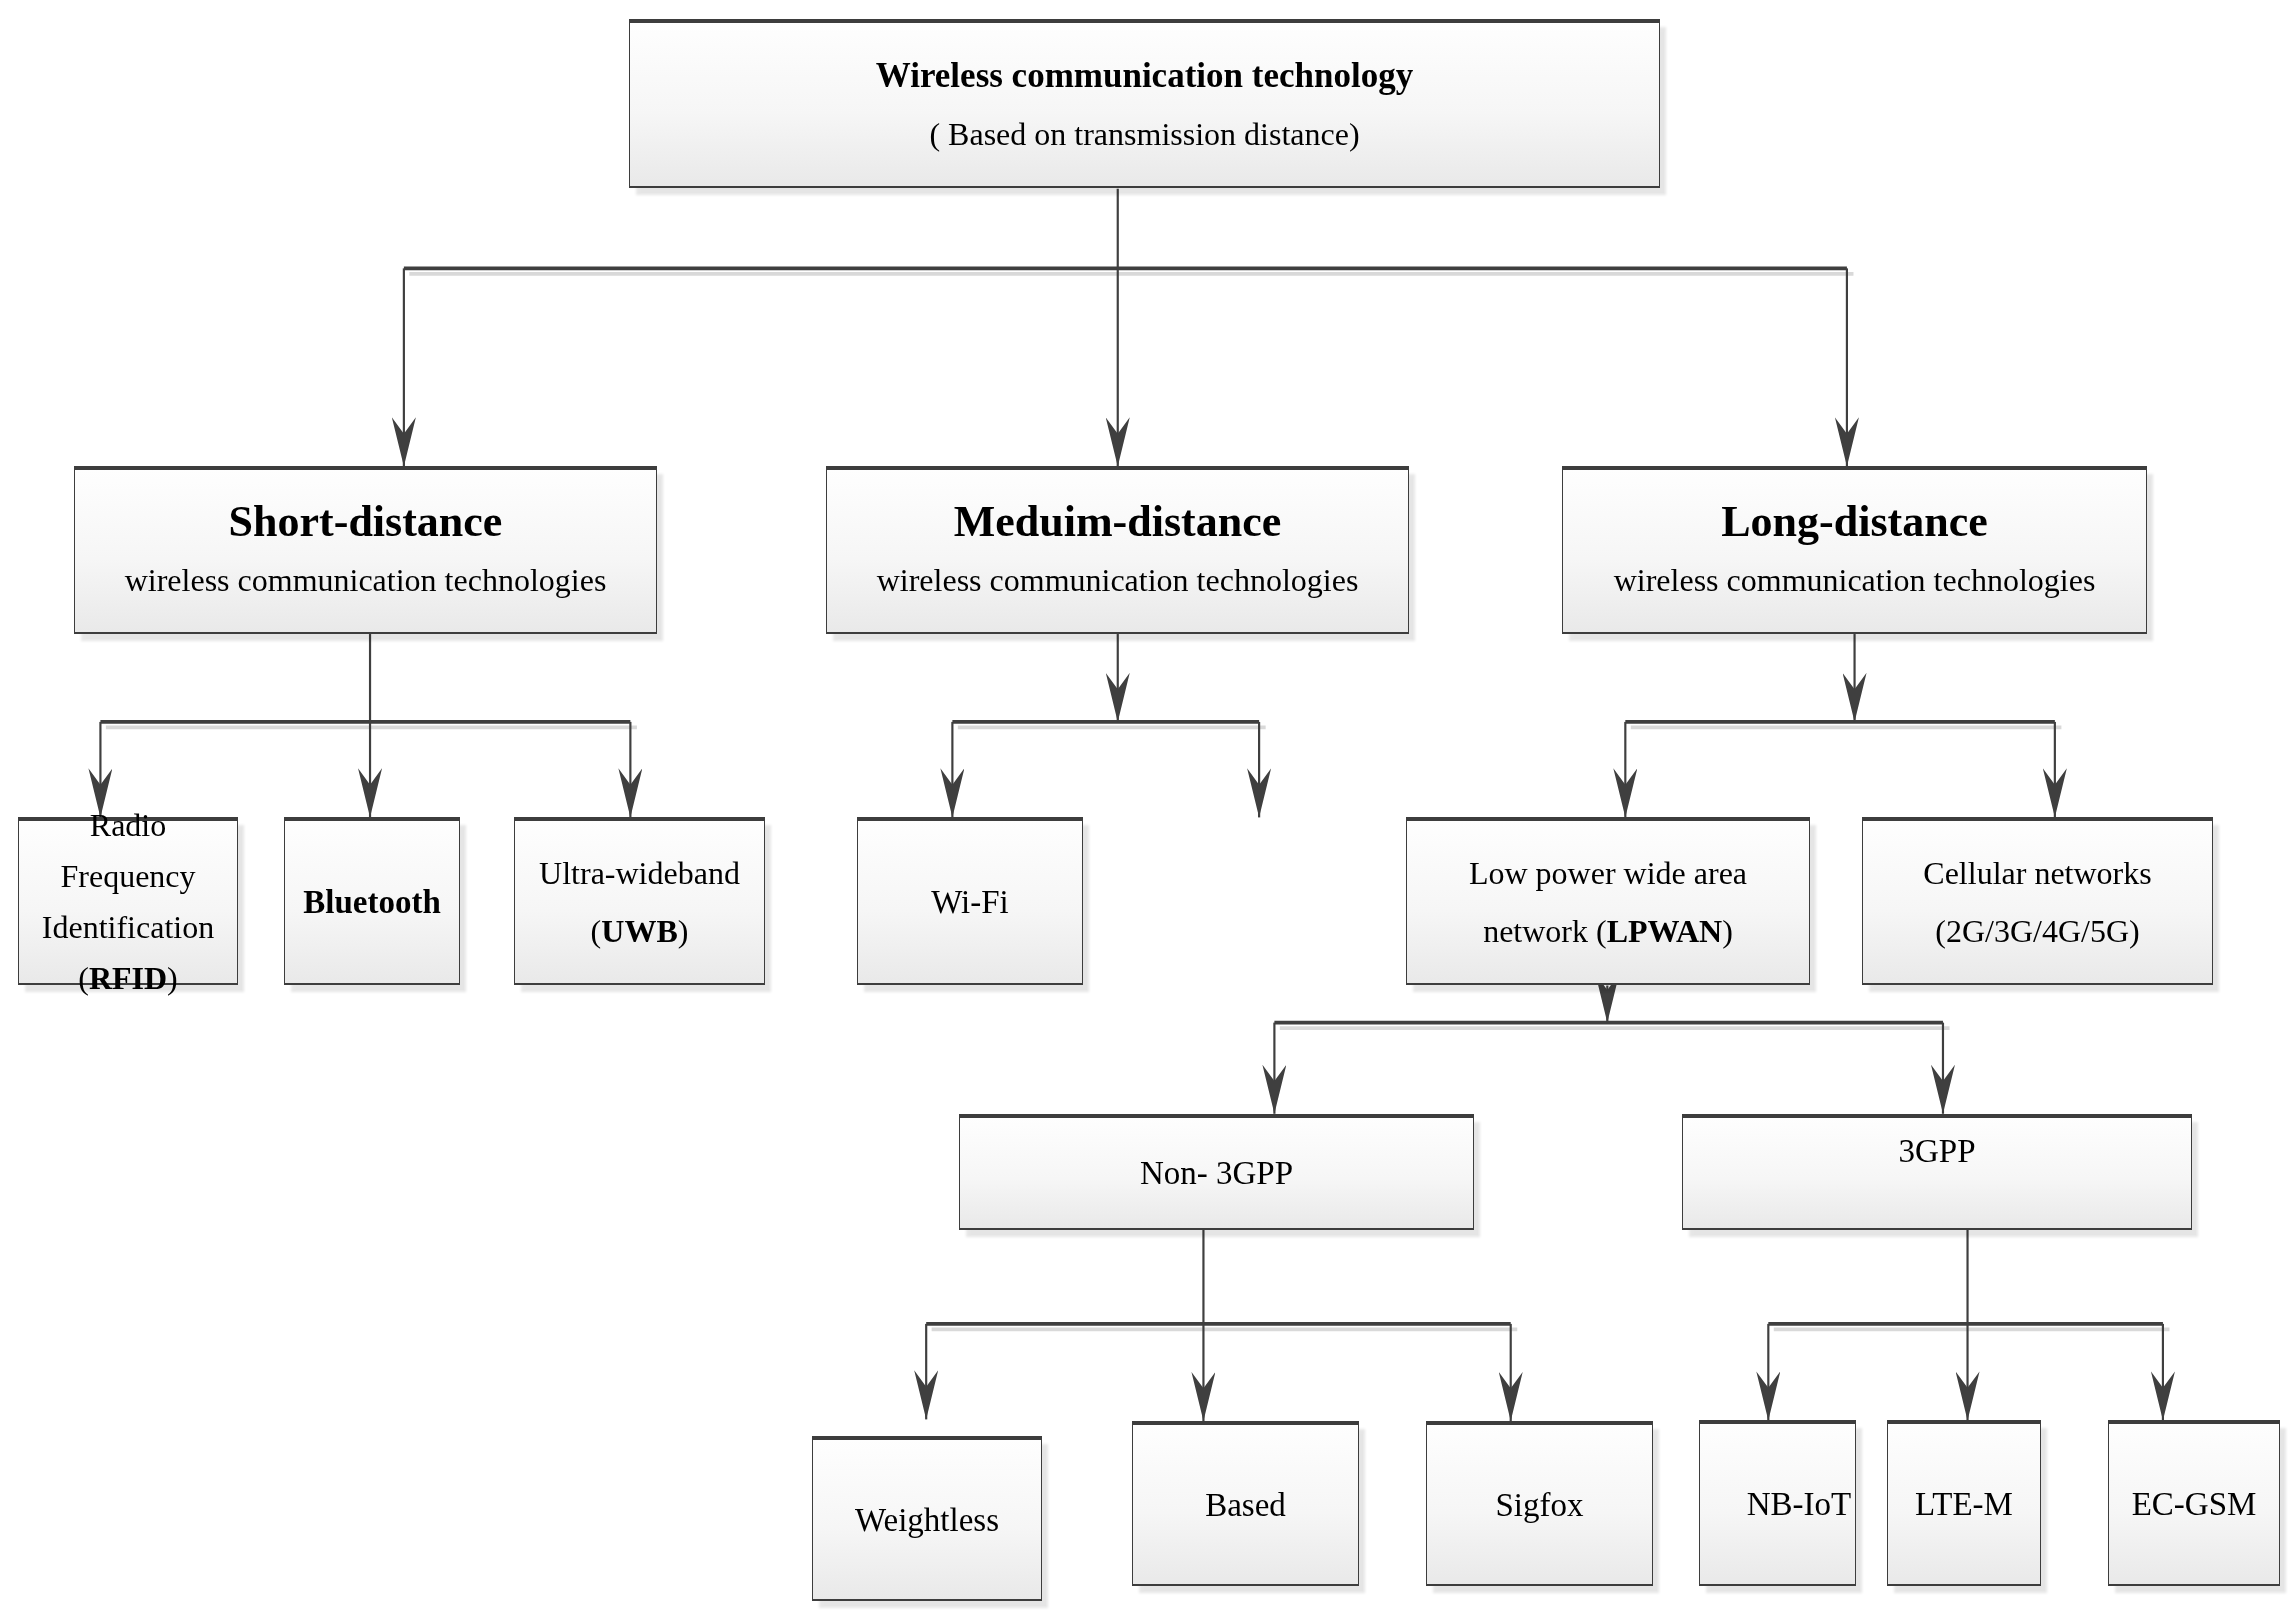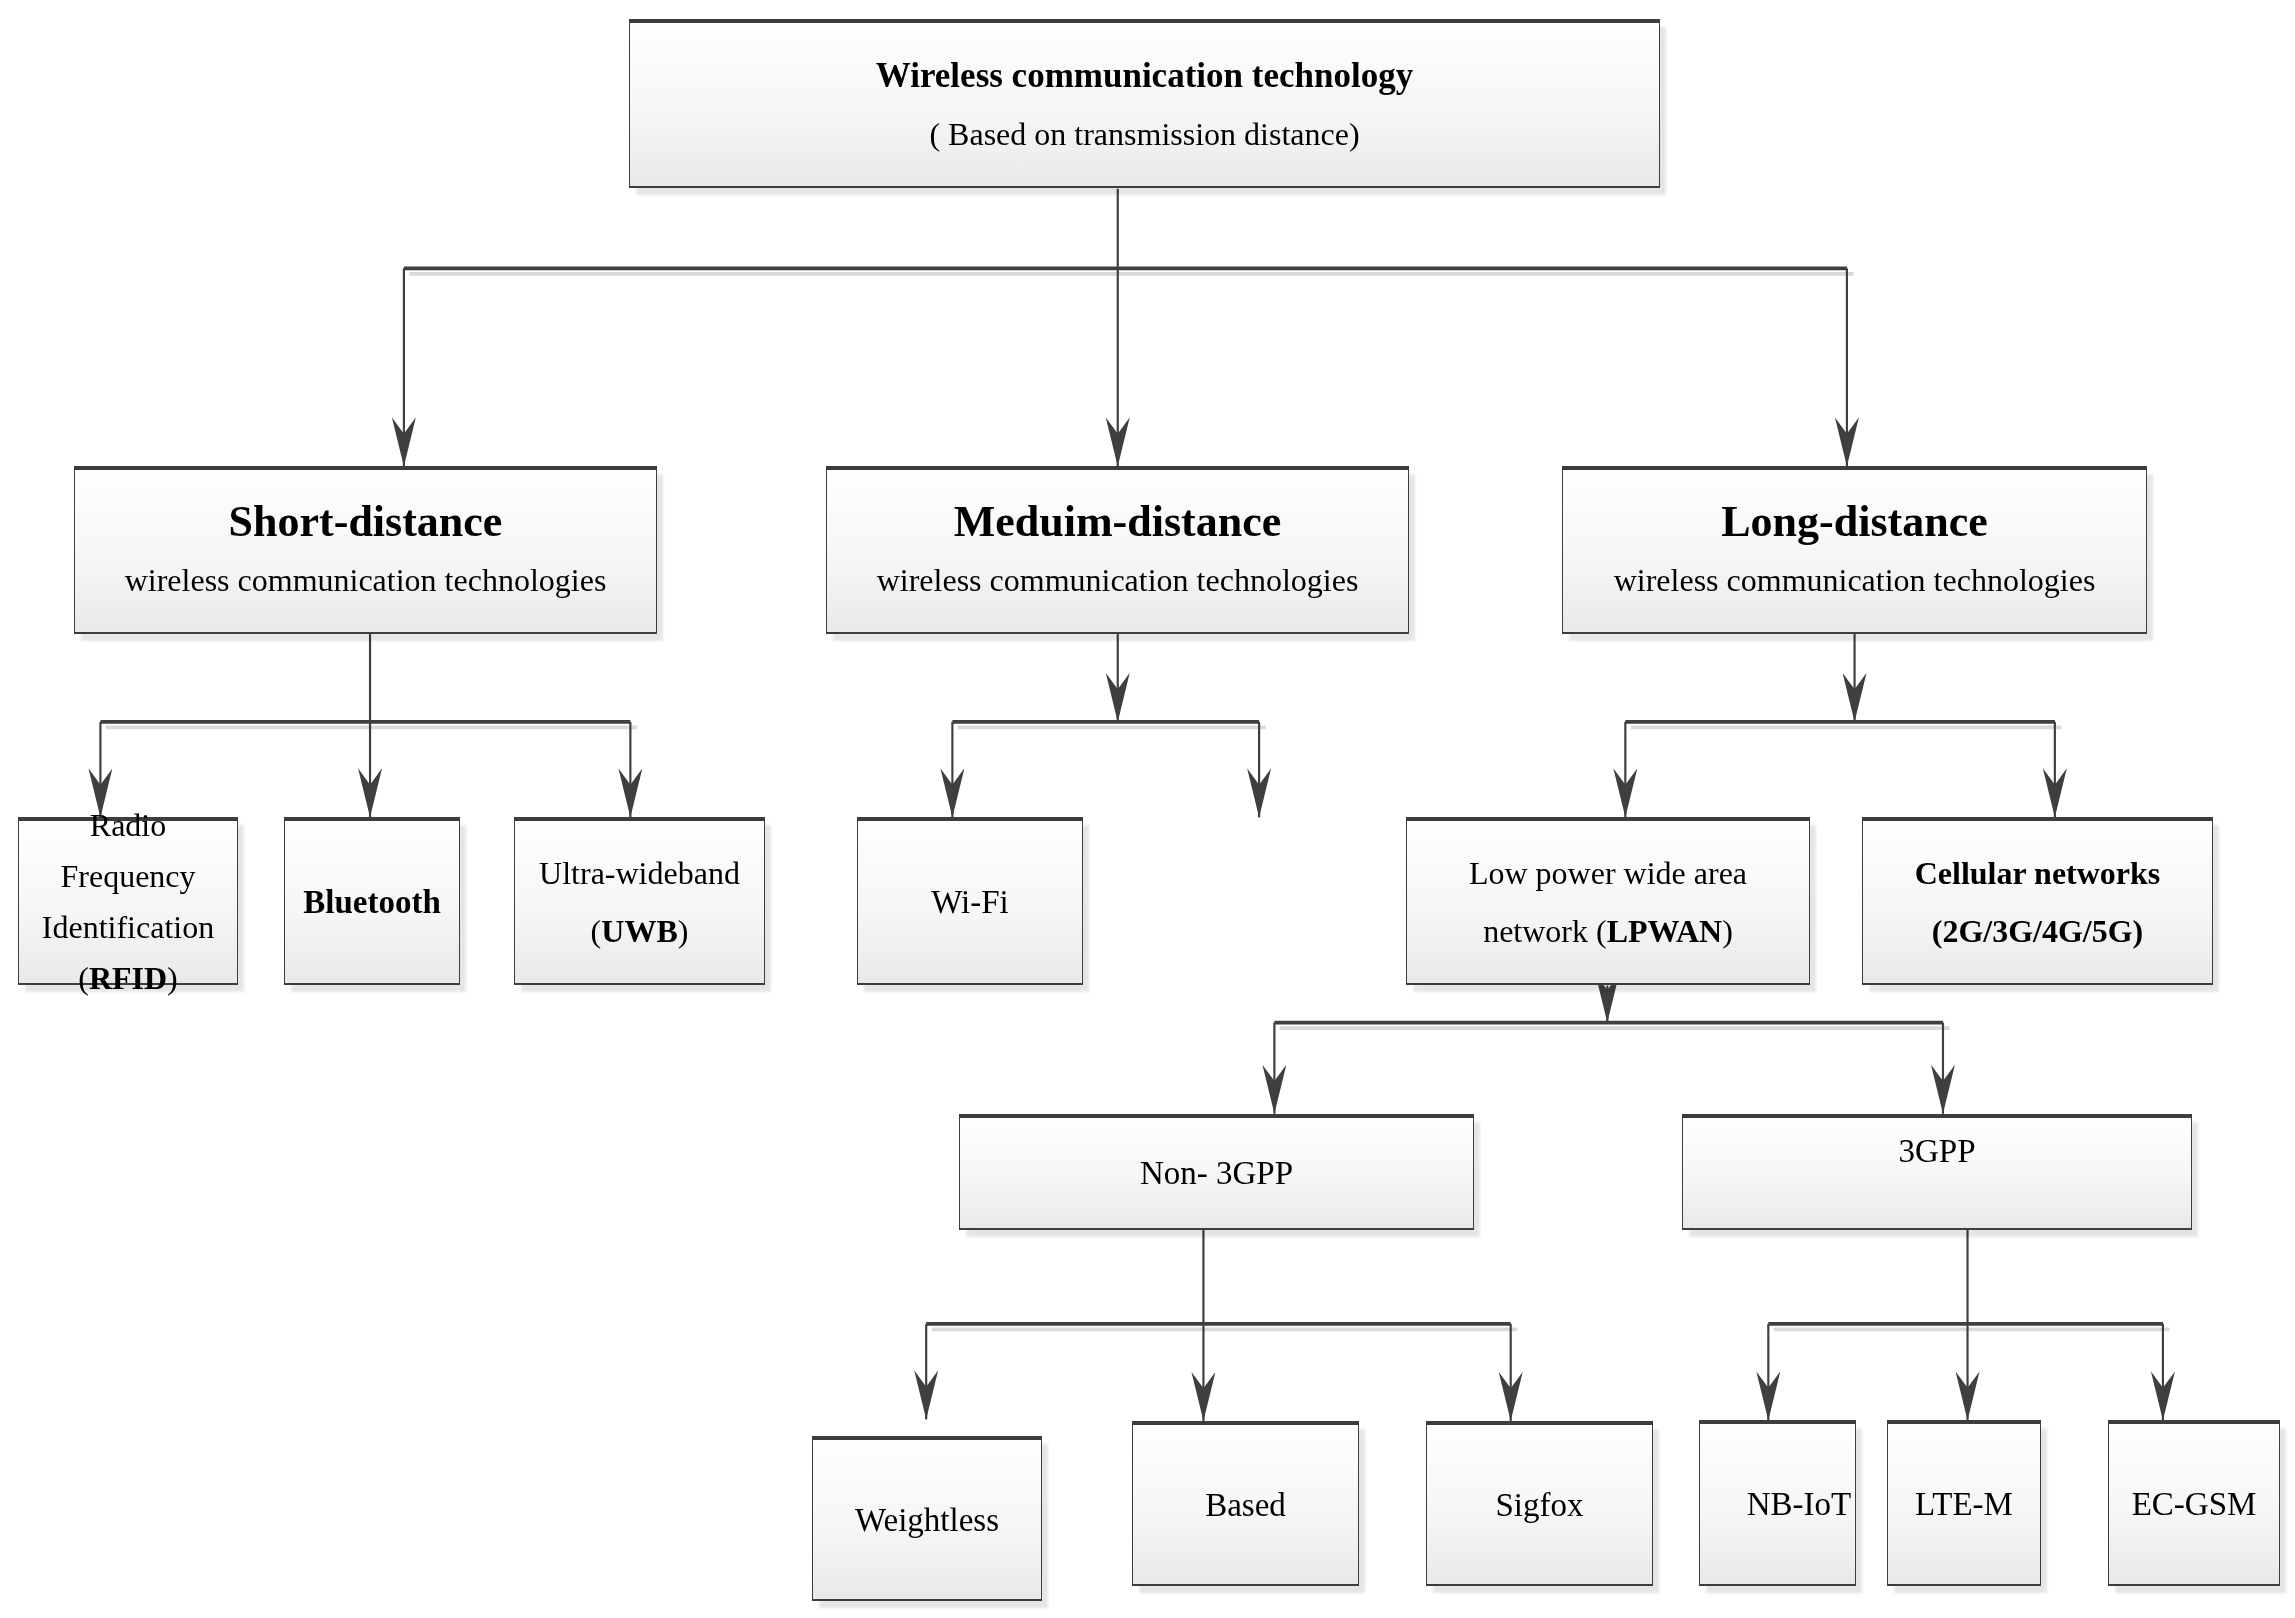--- a/index.html
+++ b/index.html
@@ -25,21 +25,21 @@
   .b-root .t{font-size:35px;}
   .b-short{left:74px;top:466px;width:583px;height:168px;}
   .b-medium{left:826px;top:466px;width:583px;height:168px;}
   .b-long{left:1562px;top:466px;width:585px;height:168px;}
   .b-rfid{left:18px;top:817px;width:220px;height:168px;line-height:43px;}
   .b-bluetooth{left:284px;top:817px;width:176px;height:168px;}
   .b-uwb{left:514px;top:817px;width:251px;height:168px;}
   .b-wifi{left:857px;top:817px;width:226px;height:168px;}
   .b-zigbee{left:1127px;top:817px;width:231px;height:168px;}
   .b-lpwan{left:1406px;top:817px;width:404px;height:168px;}
-  .b-cellular{left:1862px;top:817px;width:351px;height:168px;font-weight:bold;}
+  .b-cellular{left:1862px;top:817px;width:351px;height:168px;}
   .b-non3gpp{left:959px;top:1114px;width:515px;height:116px;}
   .b-threegpp{left:1682px;top:1114px;width:510px;height:116px;padding-bottom:44px;}
   .b-weightless{left:812px;top:1436px;width:230px;height:165px;}
   .b-lora{left:1132px;top:1421px;width:227px;height:165px;}
   .b-sigfox{left:1426px;top:1421px;width:227px;height:165px;}
   .b-nbiot{left:1699px;top:1420px;width:157px;height:166px;padding-left:43px;}
   .b-ltem{left:1887px;top:1420px;width:154px;height:166px;}
   .b-ecgsm{left:2108px;top:1420px;width:172px;height:166px;}
 </style>
 </head>

